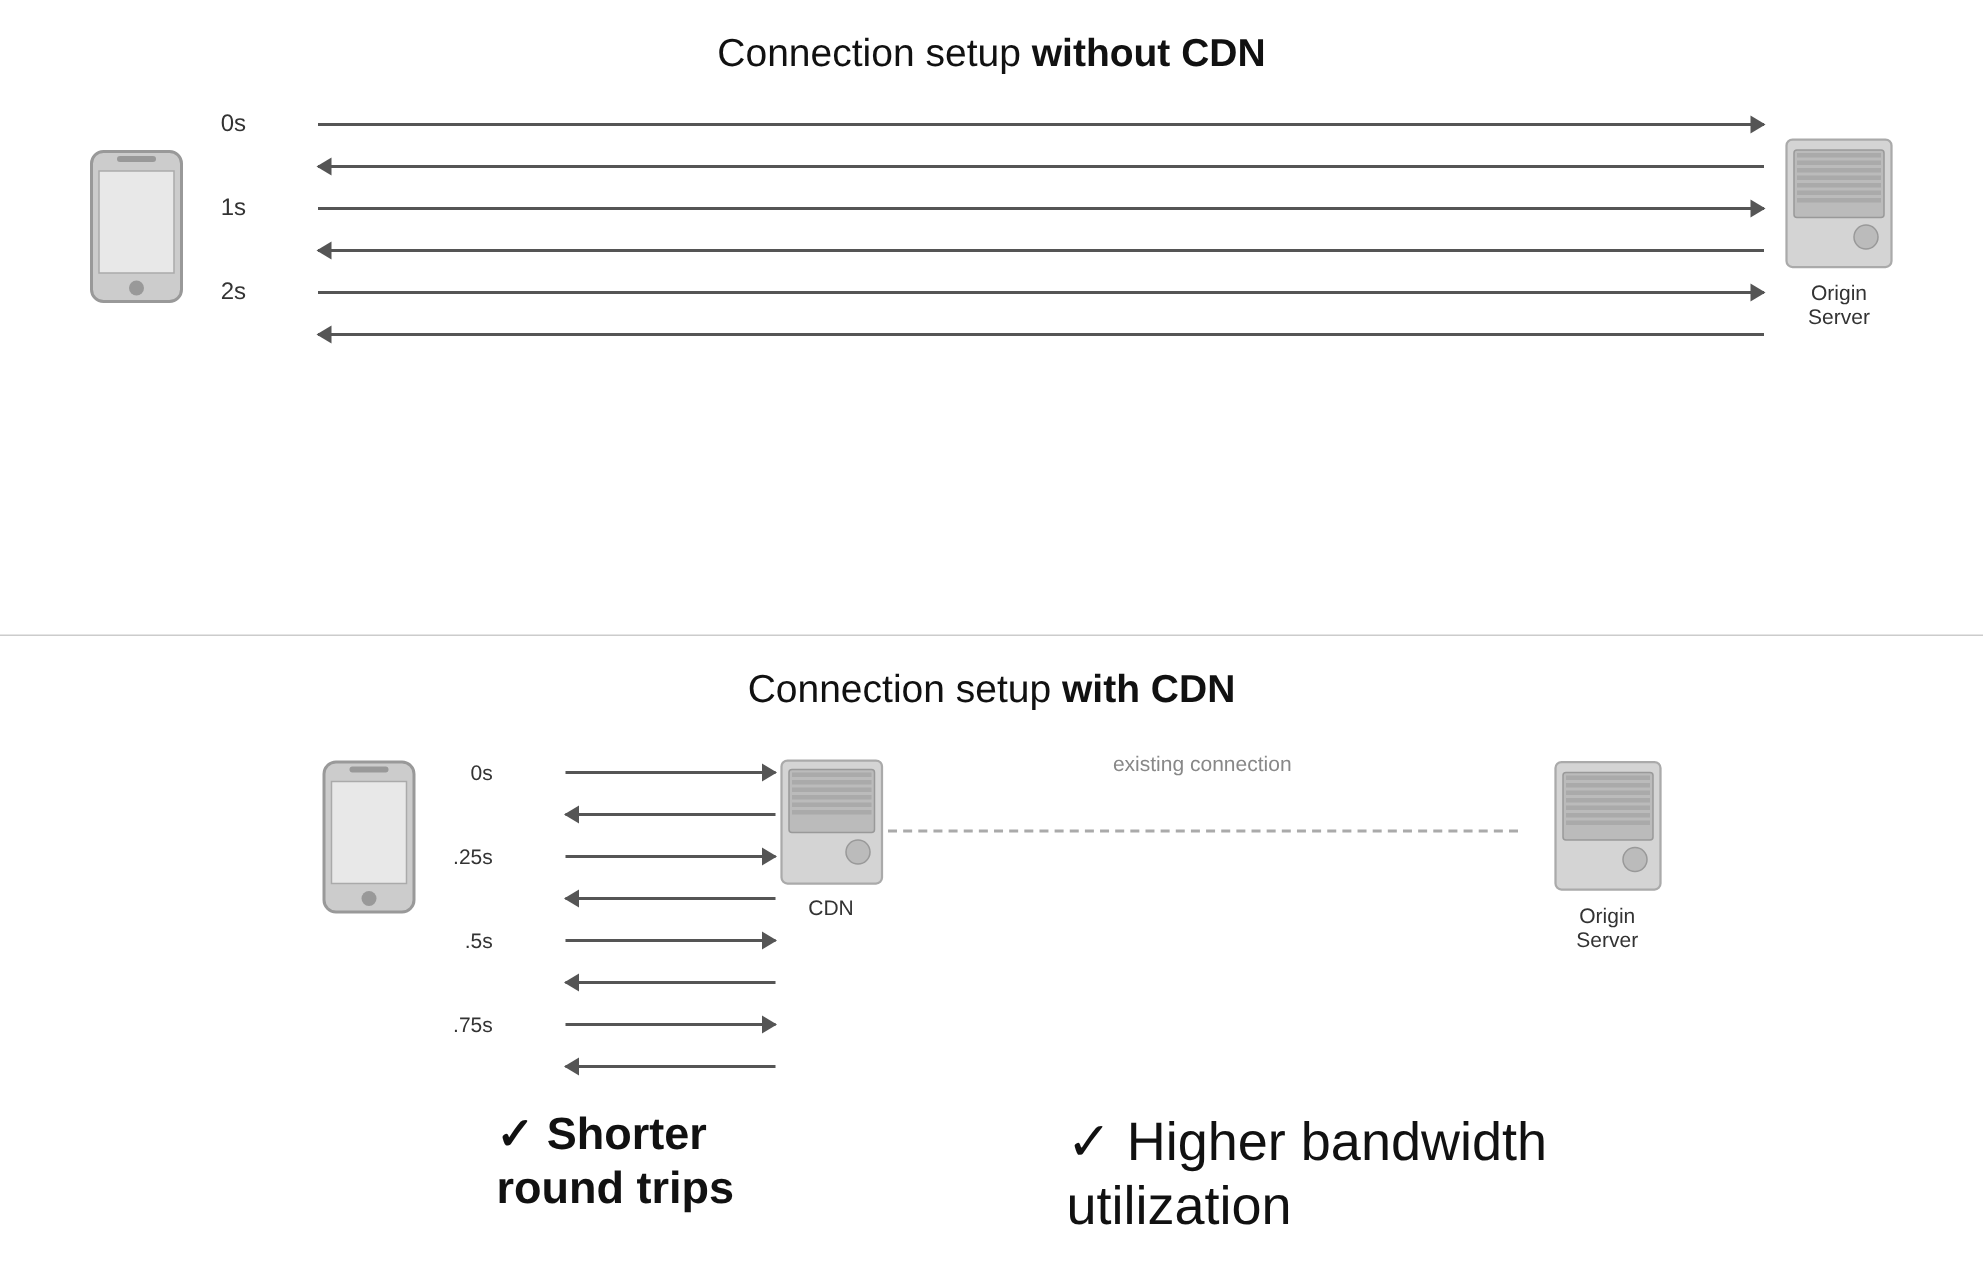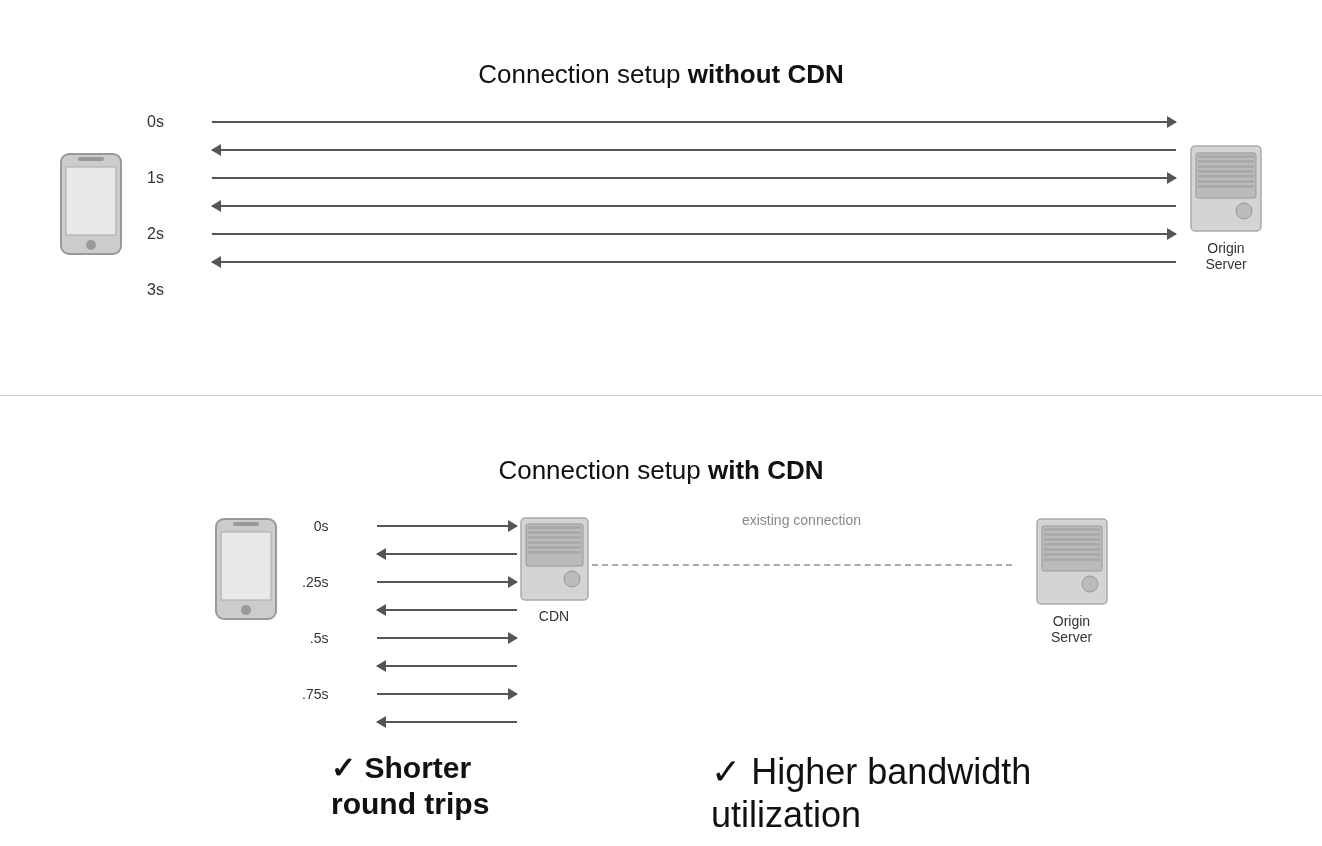--- a/index.html
+++ b/index.html
@@ -20,21 +20,20 @@
       align-items: center;
       padding: 20px 40px 10px;
       position: relative;
     }
 
     .section-title {
       font-size: 26px;
       font-weight: normal;
       margin-bottom: 18px;
       color: #111;
-      margin-top: 39px;
     }
 
     .section-title strong {
       font-weight: 900;
     }
 
     .divider {
       width: 100%;
       height: 1px;
       background: #ccc;
@@ -242,24 +241,20 @@
         <span class="time-label"></span>
         <div class="arrow-line left"></div>
       </div>
       <div class="arrow-row">
         <span class="time-label">2s</span>
         <div class="arrow-line right"></div>
       </div>
       <div class="arrow-row">
         <span class="time-label"></span>
         <div class="arrow-line left"></div>
-      </div>
-      <div class="arrow-row">
-        <span class="time-label">3s</span>
-        <div style="width:100%; height:2px;"></div>
       </div>
     </div>
 
     <div class="server-wrap" style="margin-left:10px;">
       <svg width="80" height="95" viewBox="0 0 80 95">
         <rect x="5" y="5" width="70" height="85" rx="4" fill="#d4d4d4" stroke="#aaa" stroke-width="1.5"></rect>
         <rect x="10" y="12" width="60" height="45" rx="2" fill="#bbb" stroke="#999" stroke-width="1"></rect>
         <rect x="12" y="14" width="56" height="3" fill="#aaa"></rect>
         <rect x="12" y="19" width="56" height="3" fill="#aaa"></rect>
         <rect x="12" y="24" width="56" height="3" fill="#aaa"></rect>

